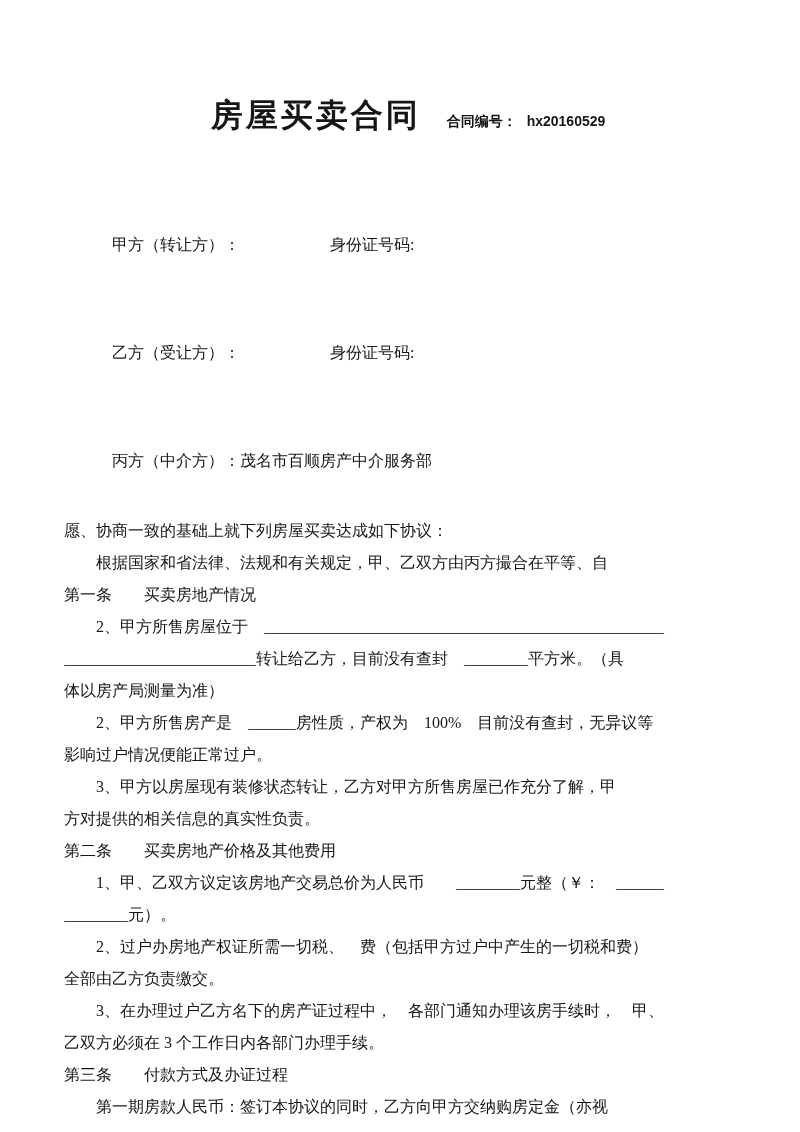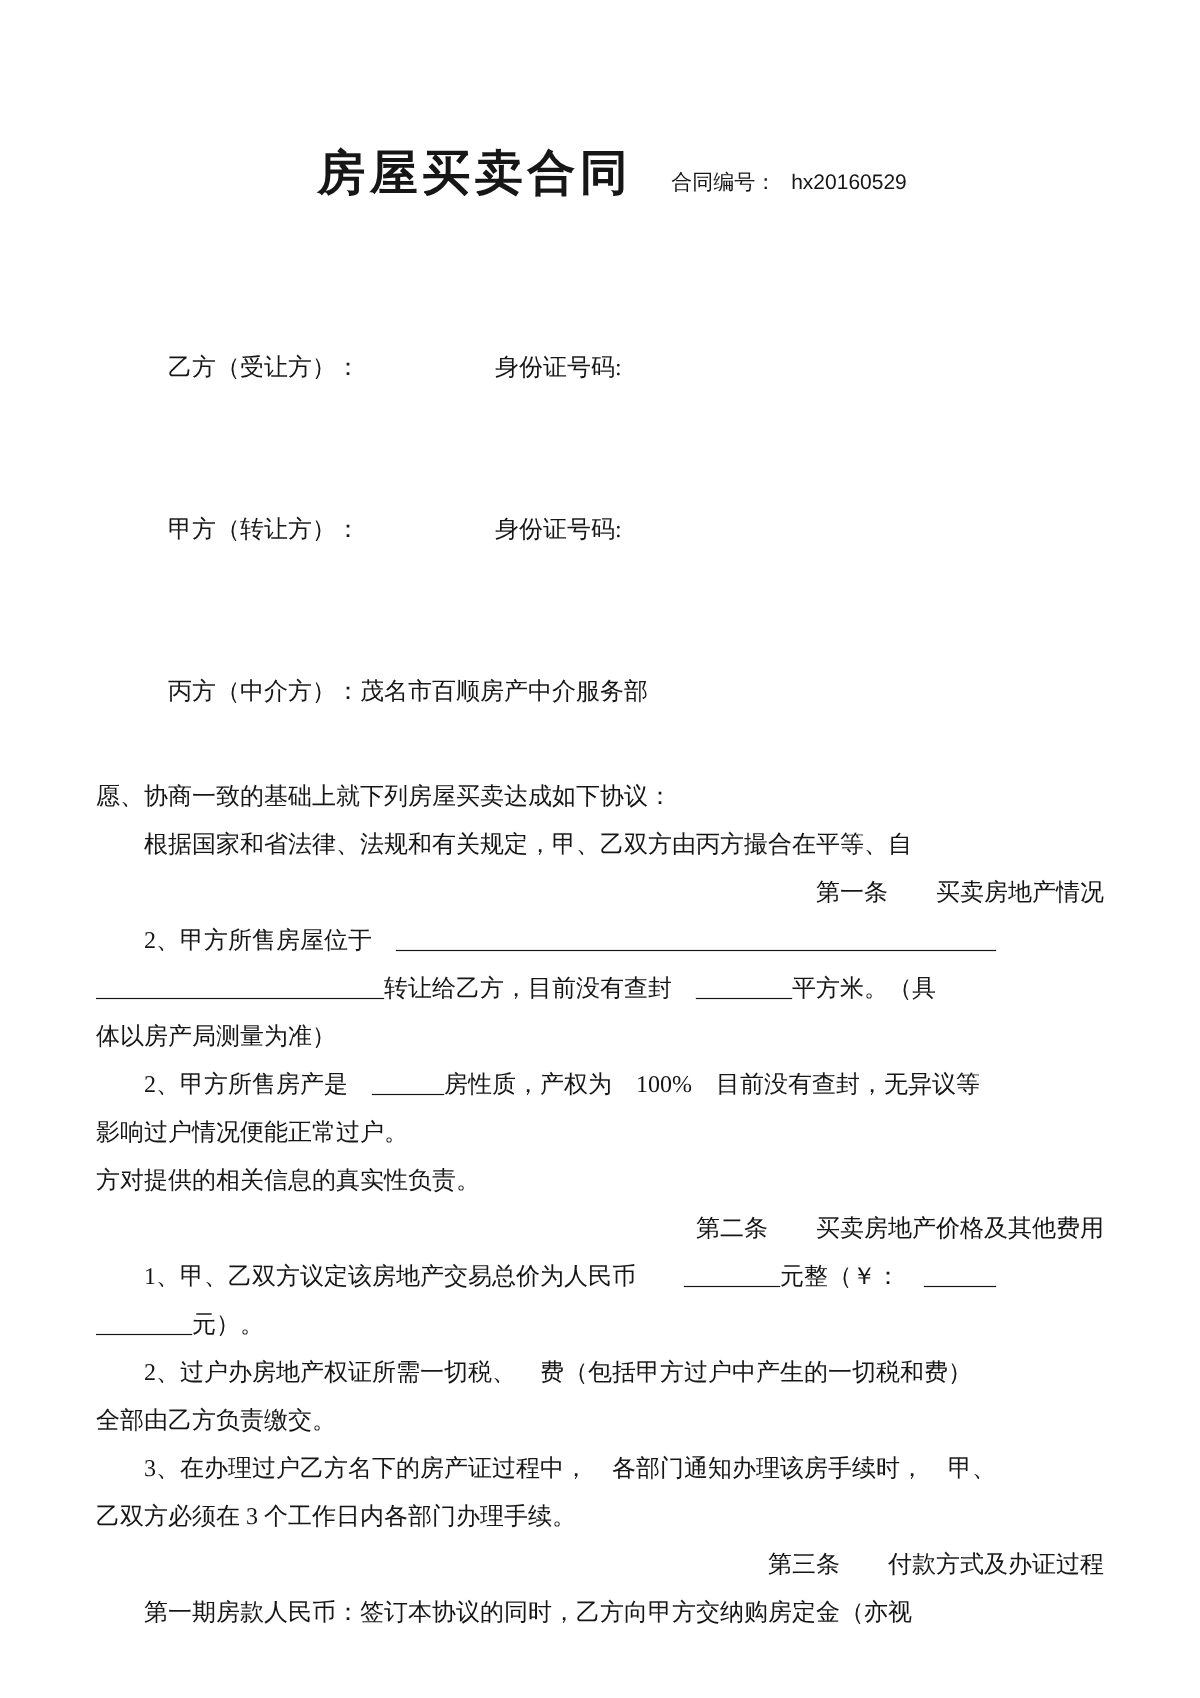--- a/index.html
+++ b/index.html
@@ -18,71 +18,72 @@
     margin-bottom: 6px;
     white-space: pre;
   }
   .title {
     font-size: 32px;
     font-weight: bold;
     letter-spacing: 3px;
   }
   .contract-no {
     font-size: 14px;
-    font-weight: normal;
+    font-weight: bold;
     margin-left: 26px;
   }
   .contract-no .val { margin-left: 10px; font-family: "Liberation Sans", sans-serif; }
 
   .party {
     font-size: 16px;
     line-height: 36px;
     padding-left: 32px;
     white-space: pre;
     overflow: hidden;
   }
   .party .id-label { margin-left: 90px; }
 
   .ln {
     font-size: 16px;
     line-height: 32px;
     white-space: pre;
     overflow: hidden;
   }
   .ind { text-indent: 32px; }
-  .ctr { text-align: right; text-indent: 0; }
+  .ctr { text-align: left; text-indent: 0; }
 </style>
 </head>
 <body>
 
 <div class="page">
 
   <div class="title-row">
     <span class="title">房屋买卖合同</span><span class="contract-no"><span>合同编号：</span><span class="val">hx20160529</span></span>
   </div>
 
   <div class="party">
-    <span>乙方（受让方）：</span><span class="id-label">身份证号码:</span>
+    <span>甲方（转让方）：</span><span class="id-label">身份证号码:</span>
   </div>
   <div class="party">
-    <span>甲方（转让方）：</span><span class="id-label">身份证号码:</span>
+    <span>乙方（受让方）：</span><span class="id-label">身份证号码:</span>
   </div>
   <div class="party">
     <span>丙方（中介方）：茂名市百顺房产中介服务部</span>
   </div>
 
   <div class="ln">愿、协商一致的基础上就下列房屋买卖达成如下协议：</div>
   <div class="ln ind">根据国家和省法律、法规和有关规定，甲、乙双方由丙方撮合在平等、自</div>
 
   <div class="ln ctr">第一条　　买卖房地产情况</div>
   <div class="ln ind">2、甲方所售房屋位于　__________________________________________________</div>
   <div class="ln">________________________转让给乙方，目前没有查封　________平方米。（具</div>
   <div class="ln">体以房产局测量为准）</div>
   <div class="ln ind">2、甲方所售房产是　______房性质，产权为　100%　目前没有查封，无异议等</div>
   <div class="ln">影响过户情况便能正常过户。</div>
+  <div class="ln ind">3、甲方以房屋现有装修状态转让，乙方对甲方所售房屋已作充分了解，甲</div>
   <div class="ln">方对提供的相关信息的真实性负责。</div>
 
   <div class="ln ctr">第二条　　买卖房地产价格及其他费用</div>
   <div class="ln ind">1、甲、乙双方议定该房地产交易总价为人民币　　________元整（￥：　______</div>
   <div class="ln">________元）。</div>
   <div class="ln ind">2、过户办房地产权证所需一切税、　费（包括甲方过户中产生的一切税和费）</div>
   <div class="ln">全部由乙方负责缴交。</div>
   <div class="ln ind">3、在办理过户乙方名下的房产证过程中，　各部门通知办理该房手续时，　甲、</div>
   <div class="ln">乙双方必须在 3 个工作日内各部门办理手续。</div>
 

